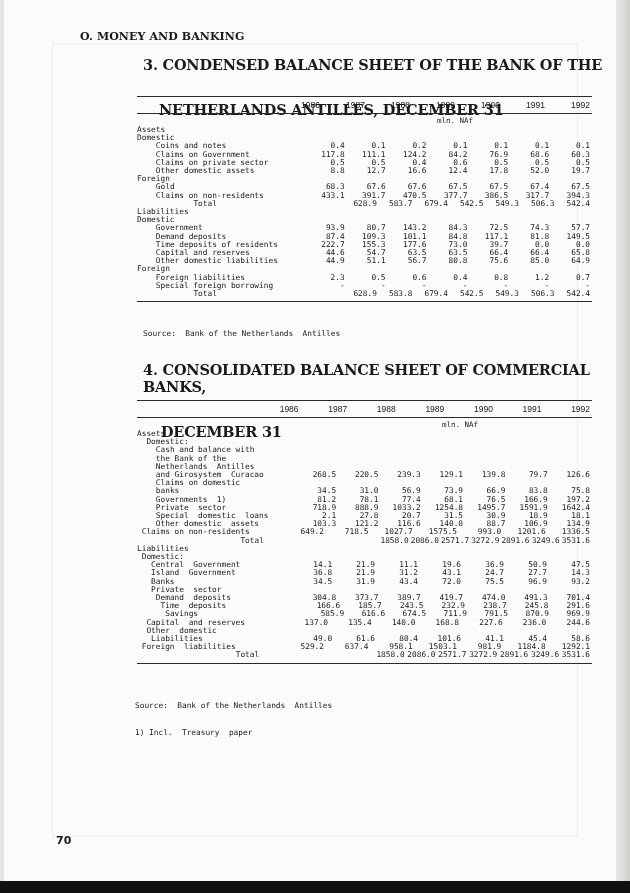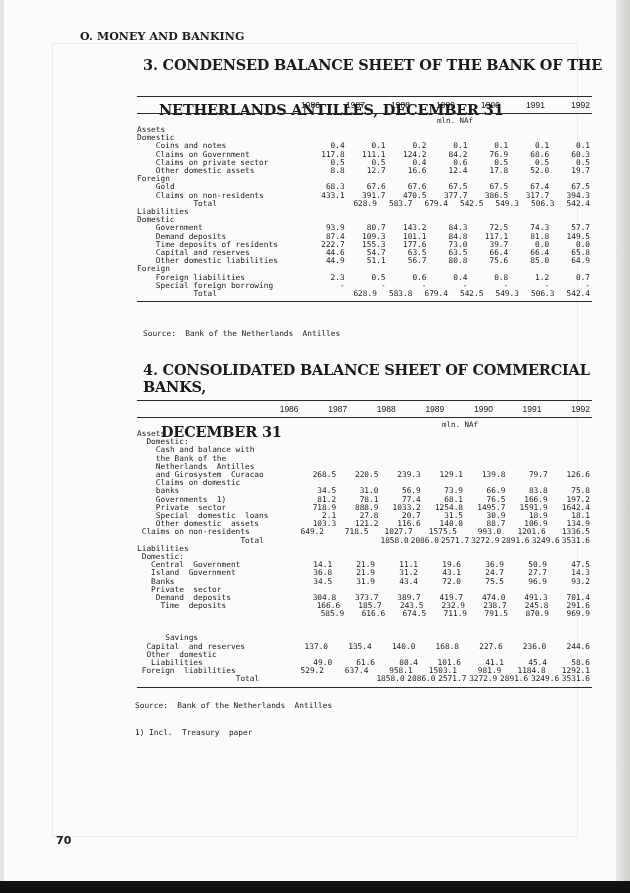--- a/index.html
+++ b/index.html
@@ -167,21 +167,21 @@
       <div class="row"><div class="lbl" style="padding-left: 4.7px;">Claims on non-residents</div><div class="val">649.2</div><div class="val">718.5</div><div class="val">1027.7</div><div class="val">1575.5</div><div class="val">993.0</div><div class="val">1201.6</div><div class="val">1336.5</div></div>
       <div class="row"><div class="lbl" style="padding-left: 103.4px;">Total</div><div class="val">1858.0</div><div class="val">2086.0</div><div class="val">2571.7</div><div class="val">3272.9</div><div class="val">2891.6</div><div class="val">3249.6</div><div class="val">3531.6</div></div>
       <div class="row"><div class="lbl" style="padding-left: 0px;">Liabilities</div><div class="val"></div><div class="val"></div><div class="val"></div><div class="val"></div><div class="val"></div><div class="val"></div><div class="val"></div></div>
       <div class="row"><div class="lbl" style="padding-left: 4.7px;">Domestic:</div><div class="val"></div><div class="val"></div><div class="val"></div><div class="val"></div><div class="val"></div><div class="val"></div><div class="val"></div></div>
       <div class="row"><div class="lbl" style="padding-left: 14.1px;">Central  Government</div><div class="val">14.1</div><div class="val">21.9</div><div class="val">11.1</div><div class="val">19.6</div><div class="val">36.9</div><div class="val">50.9</div><div class="val">47.5</div></div>
       <div class="row"><div class="lbl" style="padding-left: 14.1px;">Island  Government</div><div class="val">36.8</div><div class="val">21.9</div><div class="val">31.2</div><div class="val">43.1</div><div class="val">24.7</div><div class="val">27.7</div><div class="val">14.3</div></div>
       <div class="row"><div class="lbl" style="padding-left: 14.1px;">Banks</div><div class="val">34.5</div><div class="val">31.9</div><div class="val">43.4</div><div class="val">72.0</div><div class="val">75.5</div><div class="val">96.9</div><div class="val">93.2</div></div>
       <div class="row"><div class="lbl" style="padding-left: 14.1px;">Private  sector</div><div class="val"></div><div class="val"></div><div class="val"></div><div class="val"></div><div class="val"></div><div class="val"></div><div class="val"></div></div>
       <div class="row"><div class="lbl" style="padding-left: 18.8px;">Demand  deposits</div><div class="val">304.8</div><div class="val">373.7</div><div class="val">389.7</div><div class="val">419.7</div><div class="val">474.0</div><div class="val">491.3</div><div class="val">701.4</div></div>
       <div class="row"><div class="lbl" style="padding-left: 23.5px;">Time  deposits</div><div class="val">166.6</div><div class="val">185.7</div><div class="val">243.5</div><div class="val">232.9</div><div class="val">238.7</div><div class="val">245.8</div><div class="val">291.6</div></div>
-      <div class="row"><div class="lbl" style="padding-left: 28.2px; margin-top: 24px;">Savings</div><div class="val">585.9</div><div class="val">616.6</div><div class="val">674.5</div><div class="val">711.9</div><div class="val">791.5</div><div class="val">870.9</div><div class="val">969.9</div></div>
+      <div class="row"><div class="lbl" style="padding-left: 28.2px;">Savings</div><div class="val">585.9</div><div class="val">616.6</div><div class="val">674.5</div><div class="val">711.9</div><div class="val">791.5</div><div class="val">870.9</div><div class="val">969.9</div></div>
       <div class="row"><div class="lbl" style="padding-left: 9.4px;">Capital  and reserves</div><div class="val">137.0</div><div class="val">135.4</div><div class="val">140.0</div><div class="val">168.8</div><div class="val">227.6</div><div class="val">236.0</div><div class="val">244.6</div></div>
       <div class="row"><div class="lbl" style="padding-left: 9.4px;">Other  domestic</div><div class="val"></div><div class="val"></div><div class="val"></div><div class="val"></div><div class="val"></div><div class="val"></div><div class="val"></div></div>
       <div class="row"><div class="lbl" style="padding-left: 14.1px;">Liabilities</div><div class="val">49.0</div><div class="val">61.6</div><div class="val">80.4</div><div class="val">101.6</div><div class="val">41.1</div><div class="val">45.4</div><div class="val">58.6</div></div>
       <div class="row"><div class="lbl" style="padding-left: 4.7px;">Foreign  liabilities</div><div class="val">529.2</div><div class="val">637.4</div><div class="val">958.1</div><div class="val">1503.1</div><div class="val">981.9</div><div class="val">1184.8</div><div class="val">1292.1</div></div>
       <div class="row"><div class="lbl" style="padding-left: 98.7px;">Total</div><div class="val">1858.0</div><div class="val">2086.0</div><div class="val">2571.7</div><div class="val">3272.9</div><div class="val">2891.6</div><div class="val">3249.6</div><div class="val">3531.6</div></div>
     </div>
   <div class="rule" style="margin-top:3px"></div>
 </div>
 
 <div class="source source2">

